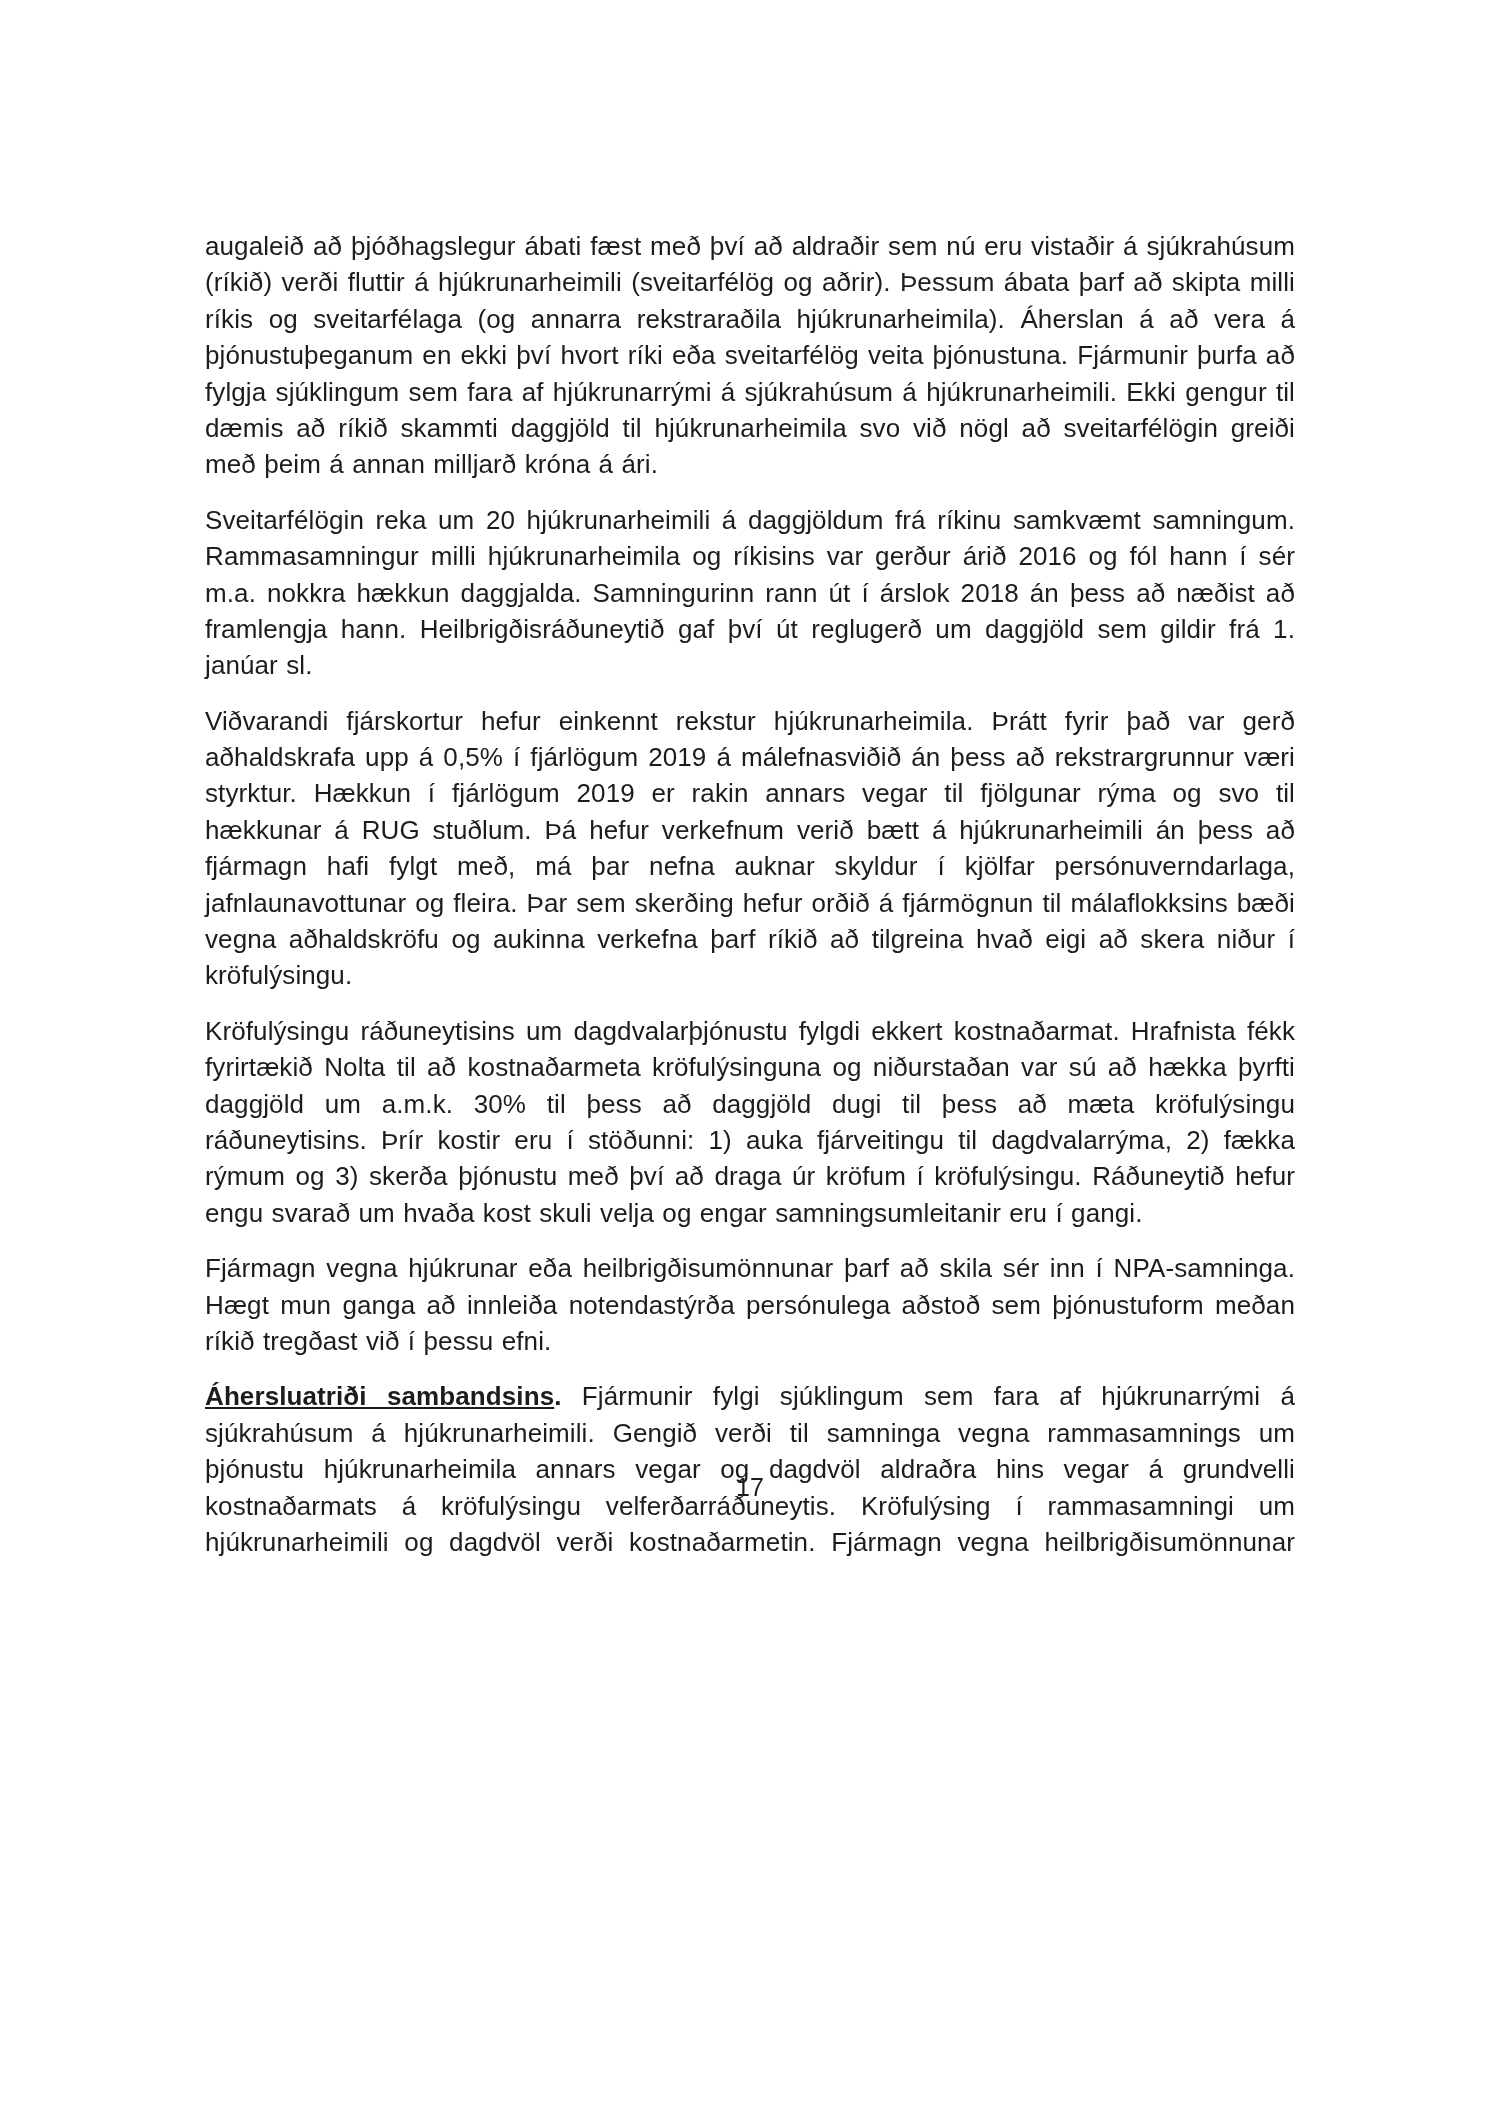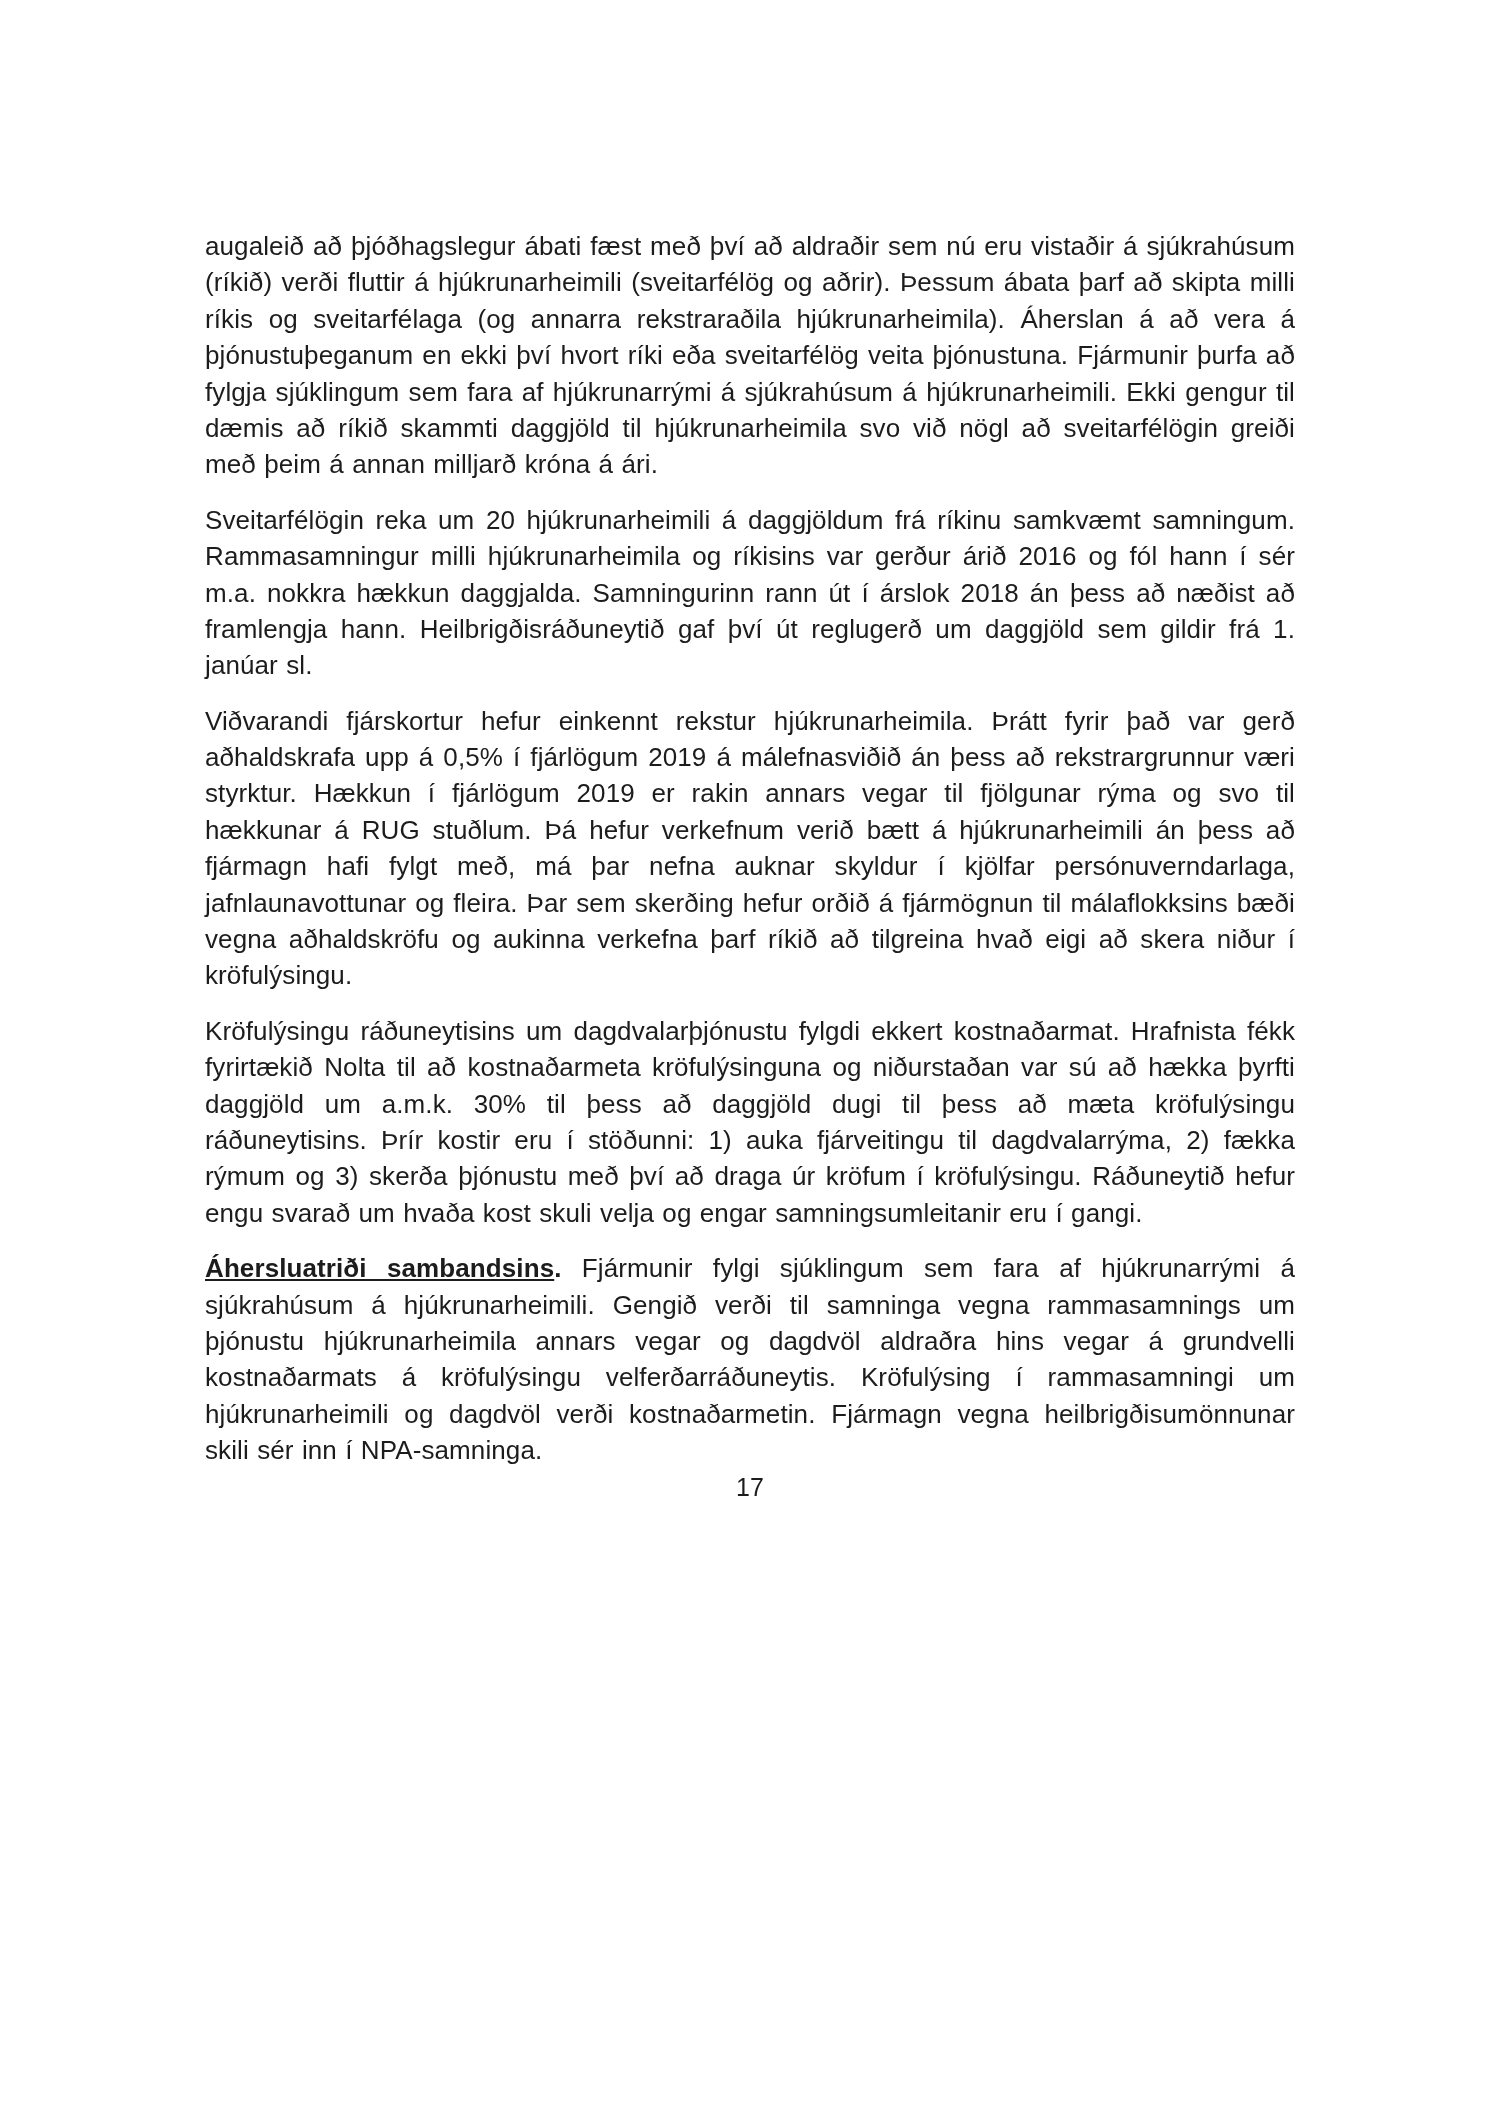--- a/index.html
+++ b/index.html
@@ -65,20 +65,23 @@
 
     <p>
       <span>Viðvarandi fjárskortur hefur einkennt rekstur hjúkrunarheimila. Þrátt fyrir það var gerð aðhaldskrafa upp á 0,5% í fjárlögum 2019 á málefnasviðið án þess að rekstrargrunnur væri styrktur. Hækkun í fjárlögum 2019 er rakin annars vegar til fjölgunar rýma og svo til hækkunar á RUG stuðlum. Þá hefur verkefnum verið bætt á hjúkrunarheimili án þess að fjármagn hafi fylgt með, má þar nefna auknar skyldur í kjölfar persónuverndarlaga, jafnlaunavottunar og fleira. Þar sem skerðing hefur orðið á fjármögnun til málaflokksins bæði vegna aðhaldskröfu og aukinna verkefna þarf ríkið að tilgreina hvað eigi að skera niður í kröfulýsingu.</span>
     </p>
 
 
     <p>
       <span>Kröfulýsingu ráðuneytisins um dagdvalarþjónustu fylgdi ekkert kostnaðarmat. Hrafnista fékk fyrirtækið Nolta til að kostnaðarmeta kröfulýsinguna og niðurstaðan var sú að hækka þyrfti daggjöld um a.m.k. 30% til þess að daggjöld dugi til þess að mæta kröfulýsingu ráðuneytisins. Þrír kostir eru í stöðunni: 1) auka fjárveitingu til dagdvalarrýma, 2) fækka rýmum og 3) skerða þjónustu með því að draga úr kröfum í kröfulýsingu. Ráðuneytið hefur engu svarað um hvaða kost skuli velja og engar samningsumleitanir eru í gangi.</span>
     </p>
 
+    <p>
+      <span>Fjármagn vegna hjúkrunar eða heilbrigðisumönnunar þarf að skila sér inn í NPA-samninga. Hægt mun ganga að innleiða notendastýrða persónulega aðstoð sem þjónustuform meðan ríkið tregðast við í þessu efni.</span>
+    </p>
 
     <p>
       <span class="lead">Áhersluatriði sambandsins</span><span class="lead-suffix">.</span><span> Fjármunir fylgi sjúklingum sem fara af hjúkrunarrými á sjúkrahúsum á hjúkrunarheimili. Gengið verði til samninga vegna rammasamnings um þjónustu hjúkrunarheimila annars vegar og dagdvöl aldraðra hins vegar á grundvelli kostnaðarmats á kröfulýsingu velferðarráðuneytis. Kröfulýsing í rammasamningi um hjúkrunarheimili og dagdvöl verði kostnaðarmetin. Fjármagn vegna heilbrigðisumönnunar skili sér inn í NPA-samninga.</span>
     </p>
 
   </div>
 
   <div class="page-number">17</div>
 </div>
 

